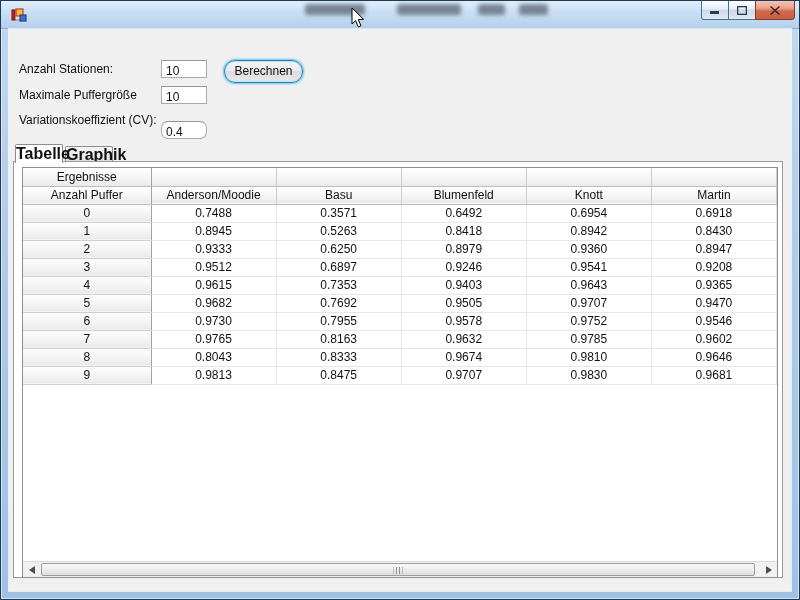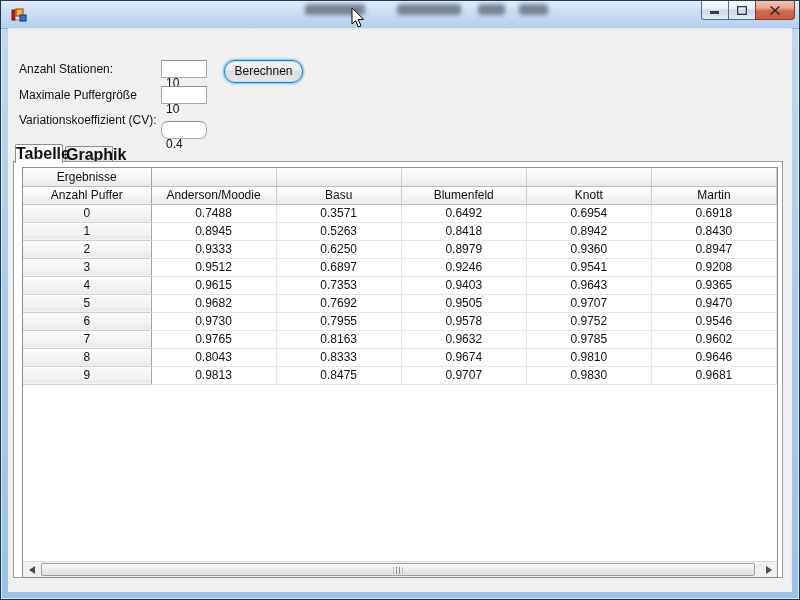--- a/index.html
+++ b/index.html
@@ -35,21 +35,21 @@
   
   .client{position:absolute;left:8px;top:28px;right:8px;bottom:8px;background:#f0f0f0;
     box-shadow:0 0 0 1px rgba(255,255,255,.7);}
 
   .menubar{position:absolute;left:0;top:0;right:0;height:24px;background:#f0f0f0;}
   .menu-item{position:absolute;left:6px;top:3px;padding:3px 9px;font-size:12px;color:#111;}
 
   .field-label{position:absolute;font-size:12px;color:#111;white-space:nowrap;}
   .textbox{position:absolute;left:152px;width:46px;height:18px;background:#fff;
     border:1px solid #a5acb5;border-top-color:#8e979f;font-size:12px;color:#111;
-    padding:15px 0 0 4px;line-height:15px;}
+    padding:3px 0 0 4px;line-height:15px;}
 
   .btn-calc{position:absolute;left:215px;top:31px;width:79px;height:23px;
     font-size:12px;color:#111;text-align:center;line-height:21px;
     background:linear-gradient(180deg,#f4f4f4 0%,#ebebeb 45%,#dcdcdc 50%,#e9e9e9 100%);
     border:1px solid #2a7fb5;border-radius:11px;
     box-shadow:0 0 2px 1px rgba(86,188,240,.9), inset 0 0 0 1px #b8e2f7;}
 
   
   .tab{position:absolute;font-size:16px;color:#111;text-align:center;
     border:1px solid #8c8c8c;border-bottom:none;border-radius:2px 2px 0 0;font-weight:bold;}

